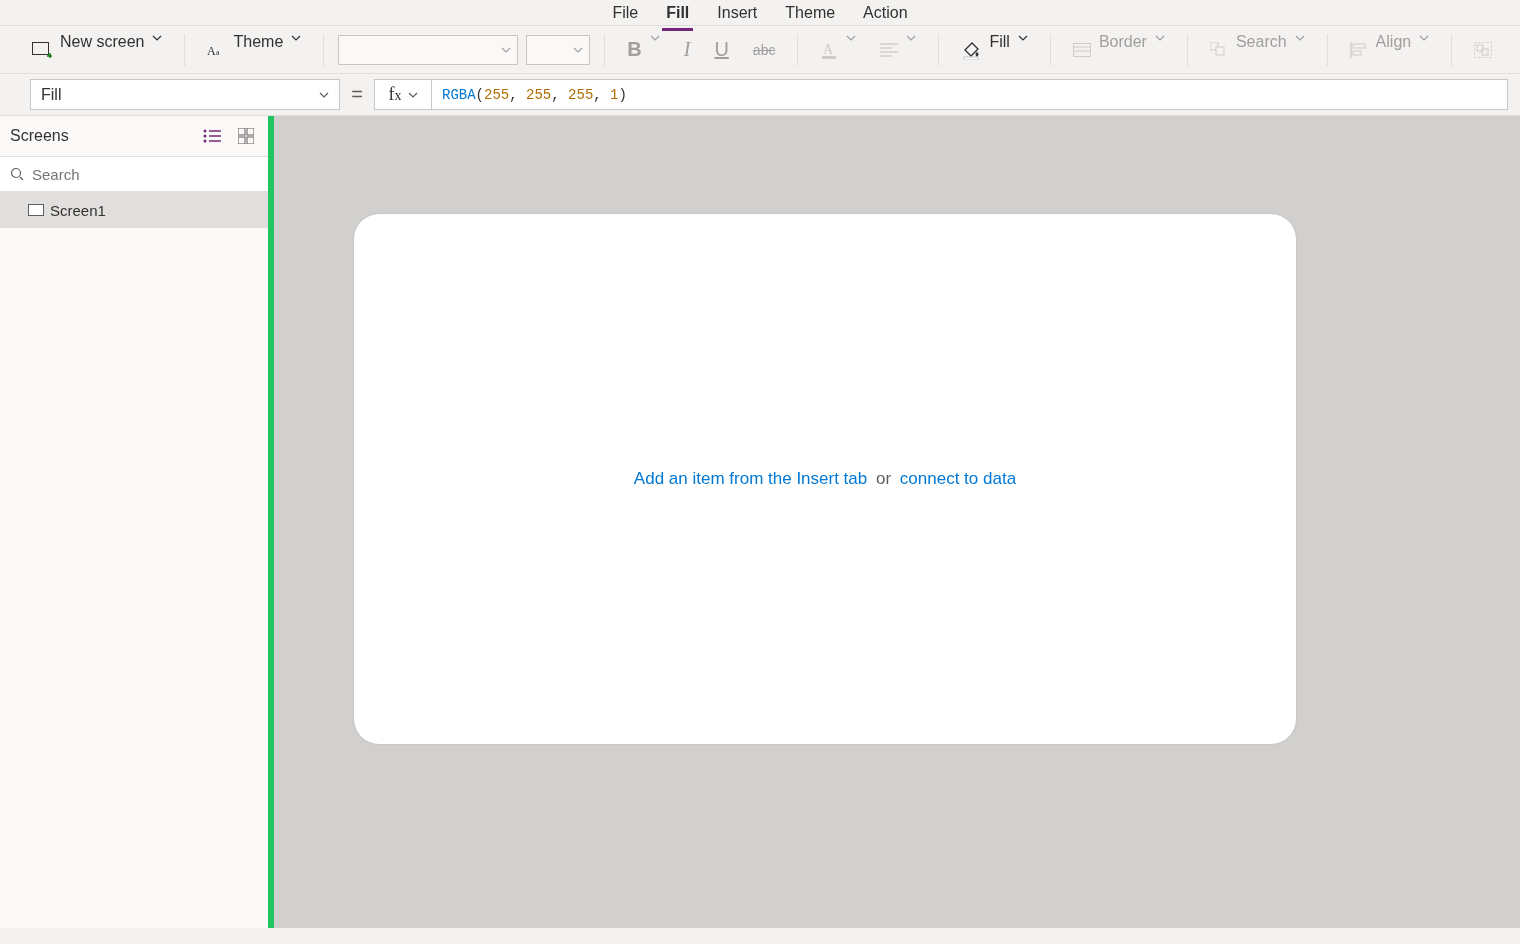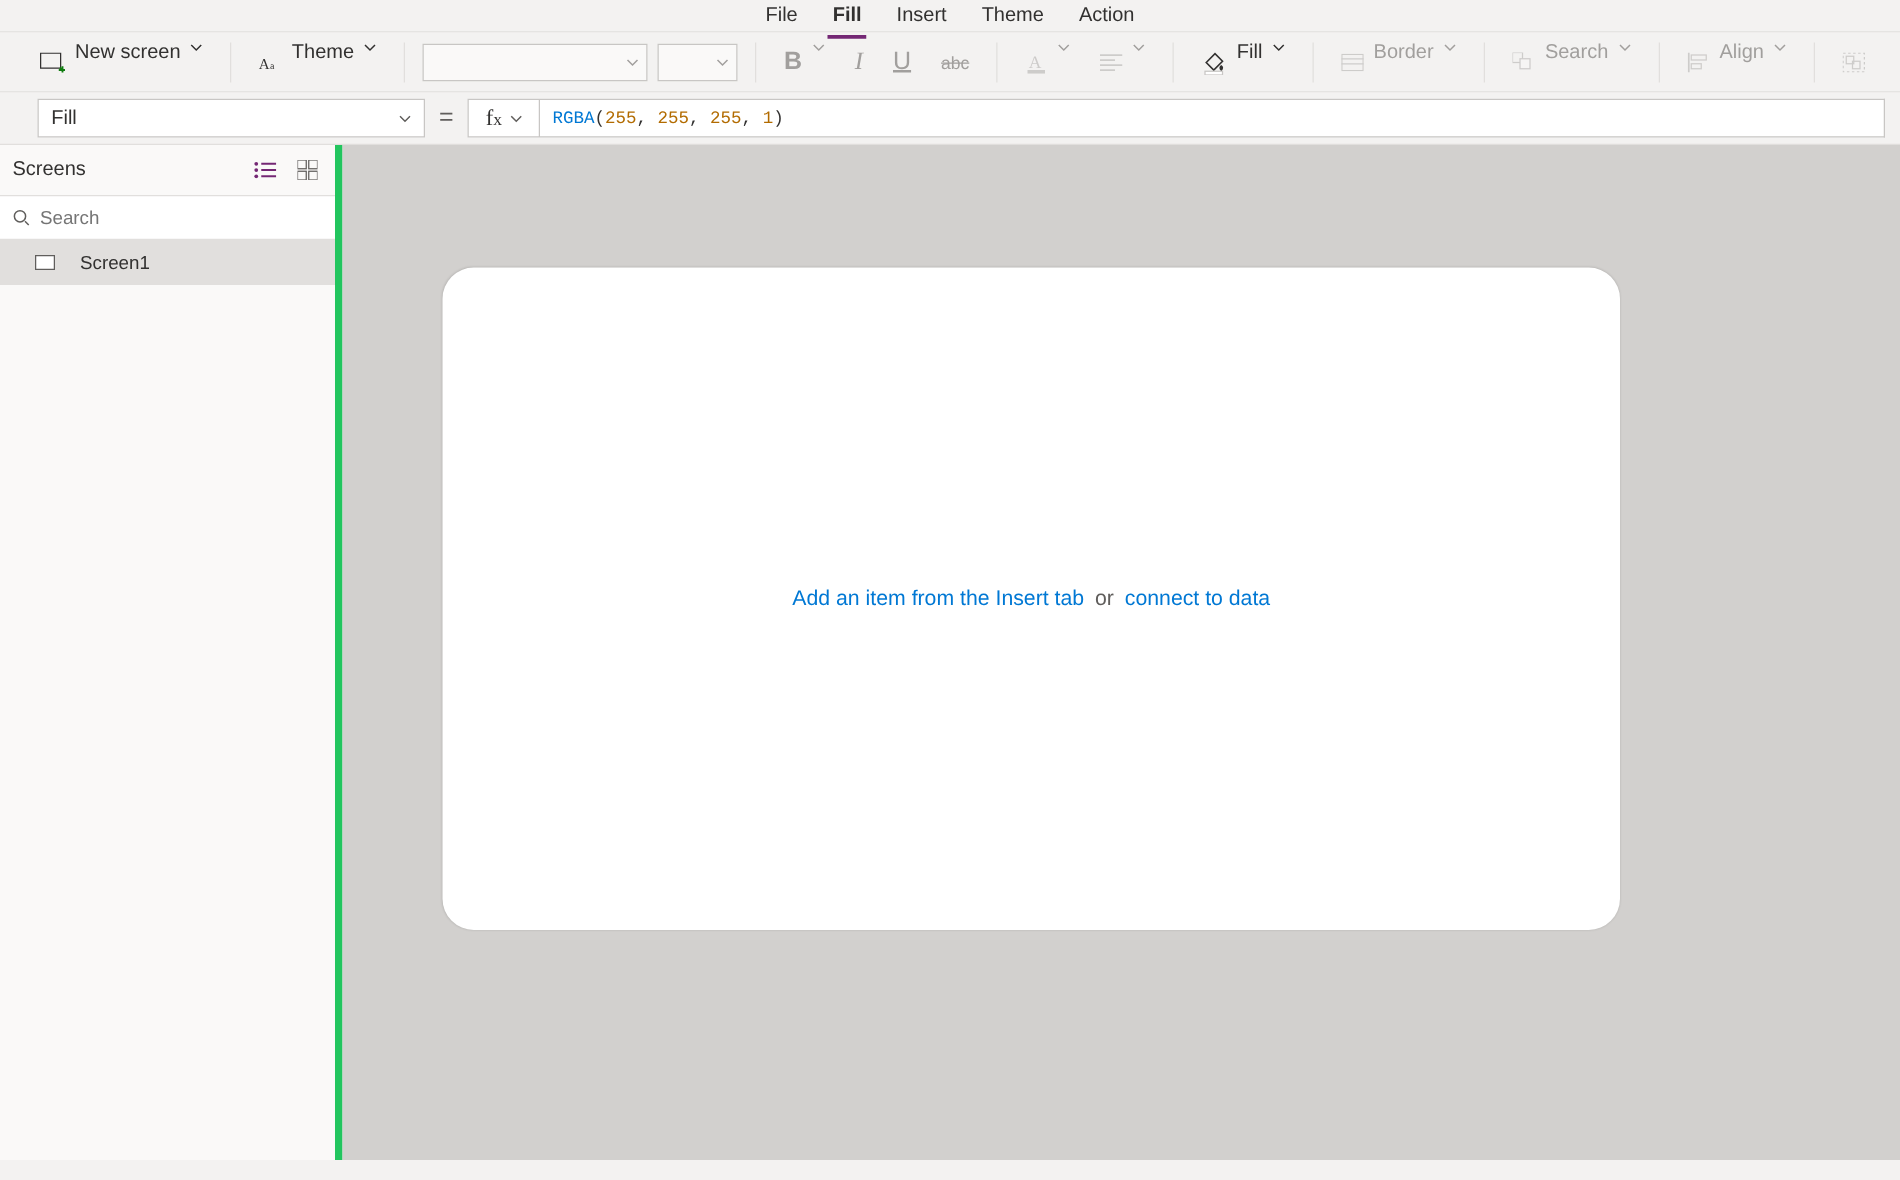--- a/index.html
+++ b/index.html
@@ -200,21 +200,21 @@
     font-size: 15px;
     flex: 1;
     background: transparent;
   }
 
   .tree-list { flex: 1; overflow: auto; }
   .tree-item {
     height: 36px;
     display: flex;
     align-items: center;
-    gap: 20px;
+    gap: 6px;
     padding-left: 28px;
     font-size: 15px;
     cursor: pointer;
   }
   .tree-item.selected {
     background: #e1dfdd;
   }
   .screen-glyph {
     width: 16px; height: 12px;
     border: 1px solid #605e5c;

